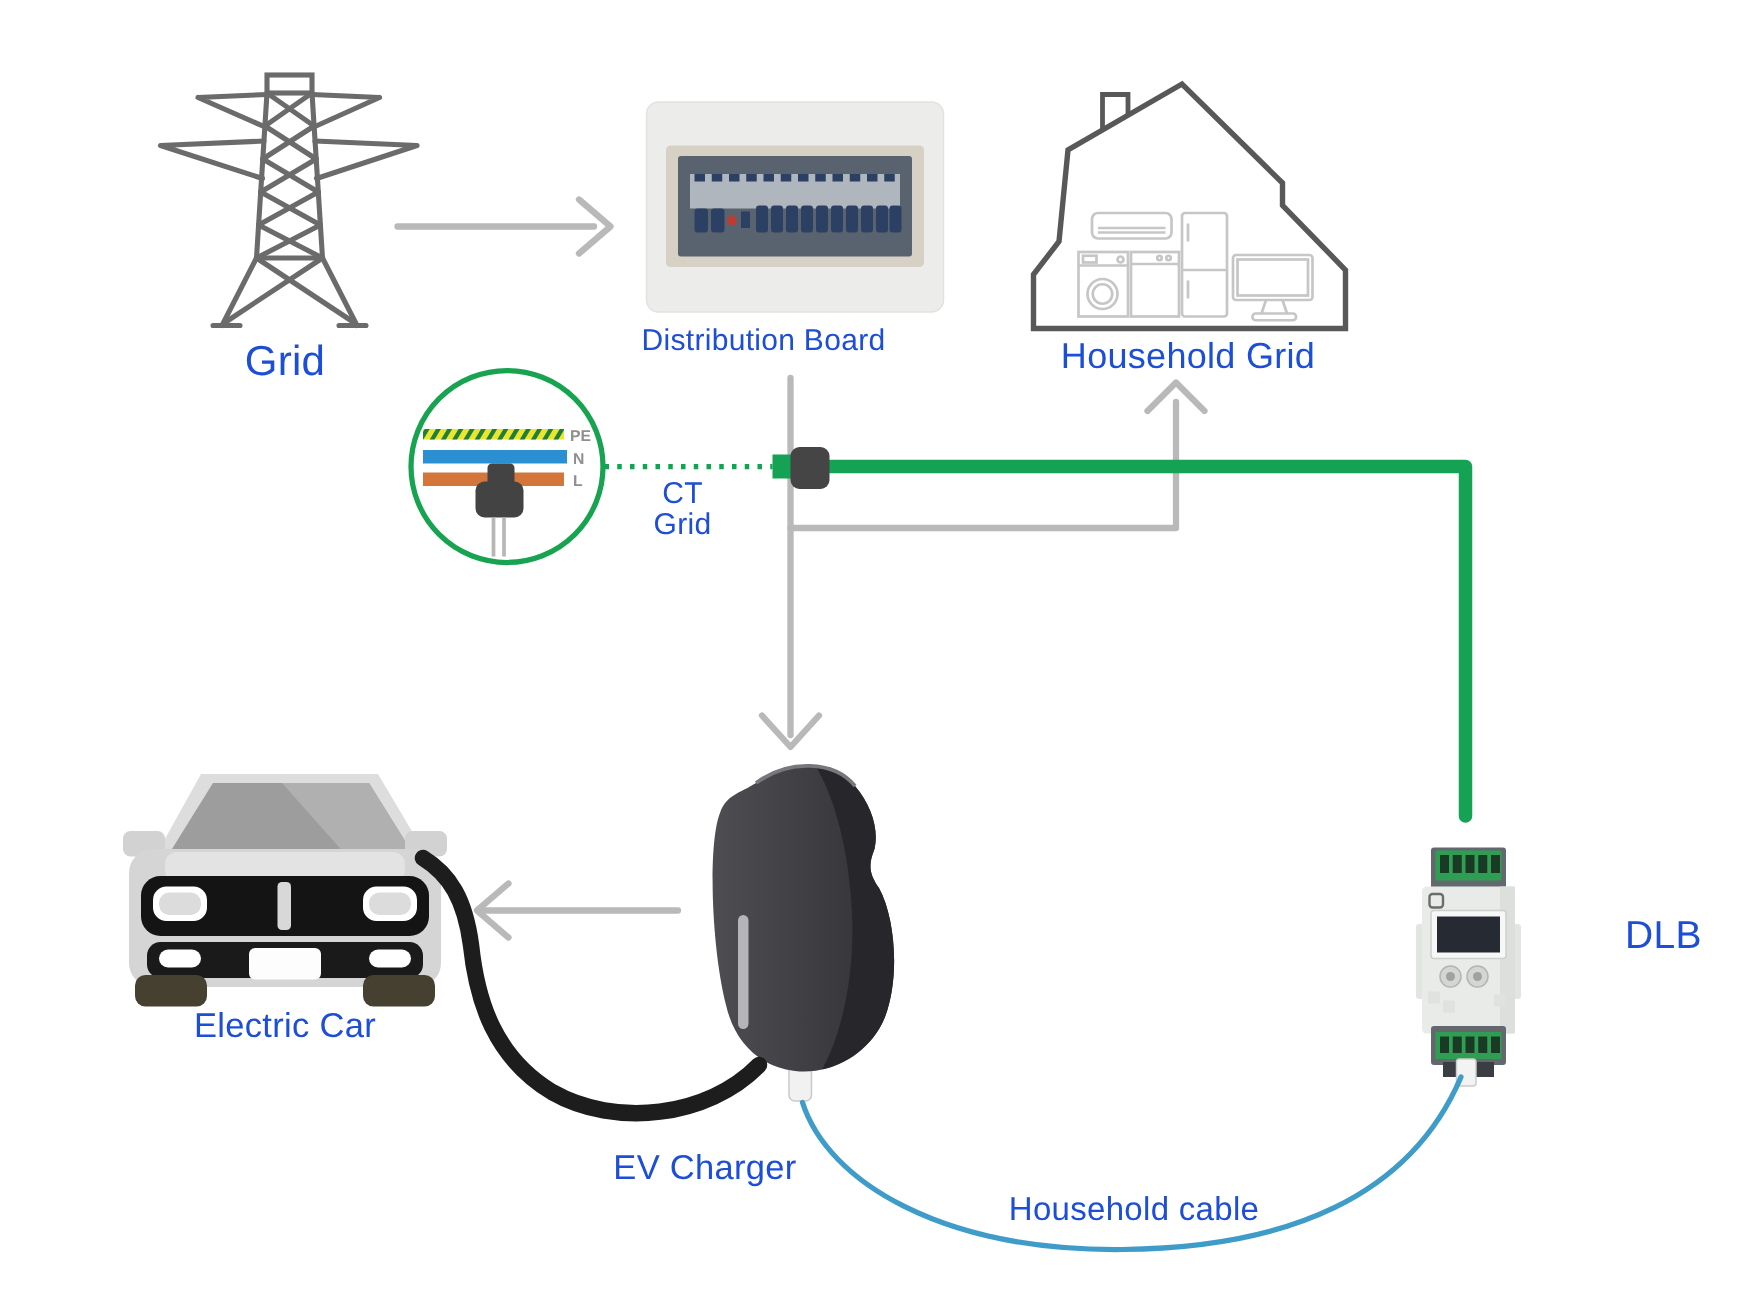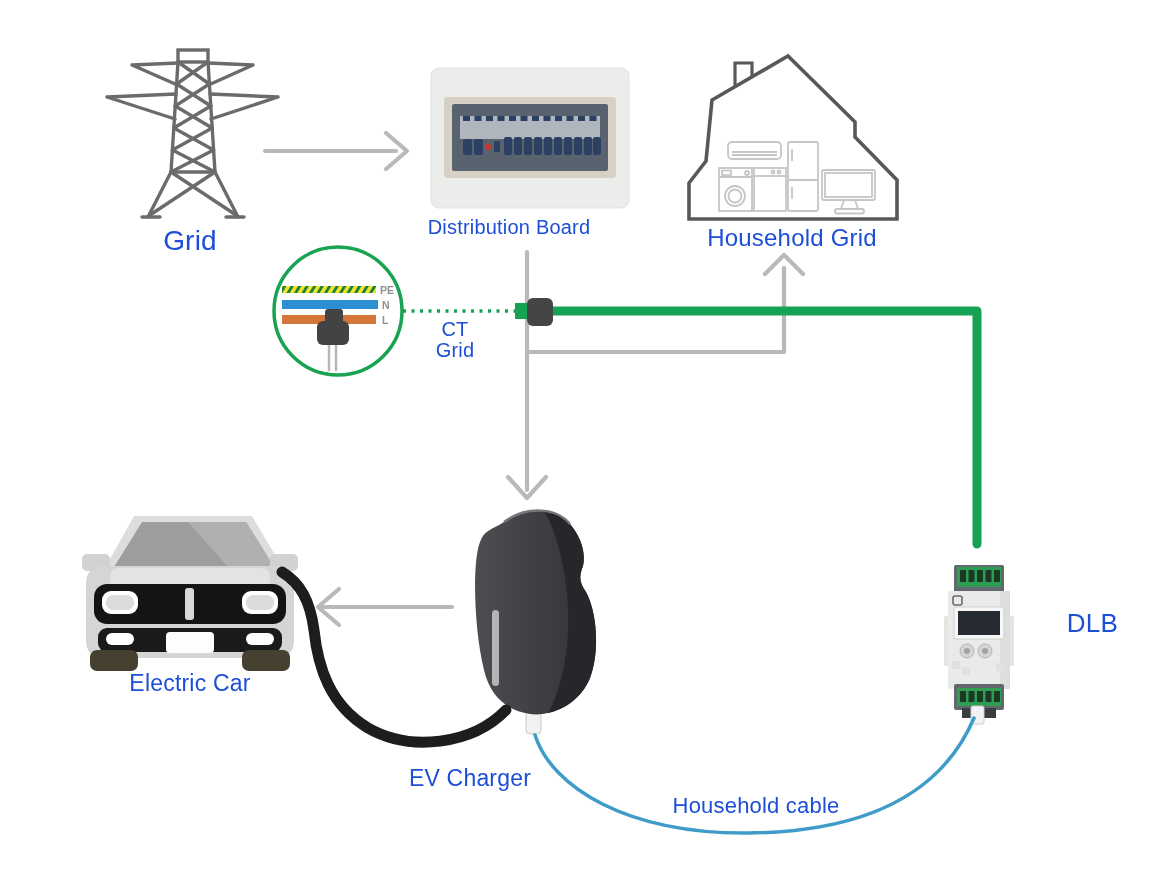--- a/index.html
+++ b/index.html
@@ -263,15 +263,15 @@
     <div>CT</div>
     <div>Grid</div>
   </div>
 
   <div class="lbl" style="left:90px;top:671px;width:200px;font-size:23px">Electric Car</div>
 
   <div class="lbl" style="left:350px;top:766px;width:240px;font-size:23px">EV Charger</div>
 
   <div class="lbl" style="left:636px;top:794px;width:240px;font-size:22px">Household cable</div>
 
-  <div class="lbl" style="left:1028px;top:610px;width:90px;font-size:26px;text-align:right">DLB</div>
+  <div class="lbl" style="left:1064px;top:610px;width:90px;font-size:26px;text-align:center">DLB</div>
 
 </div>
 
 </body></html>

